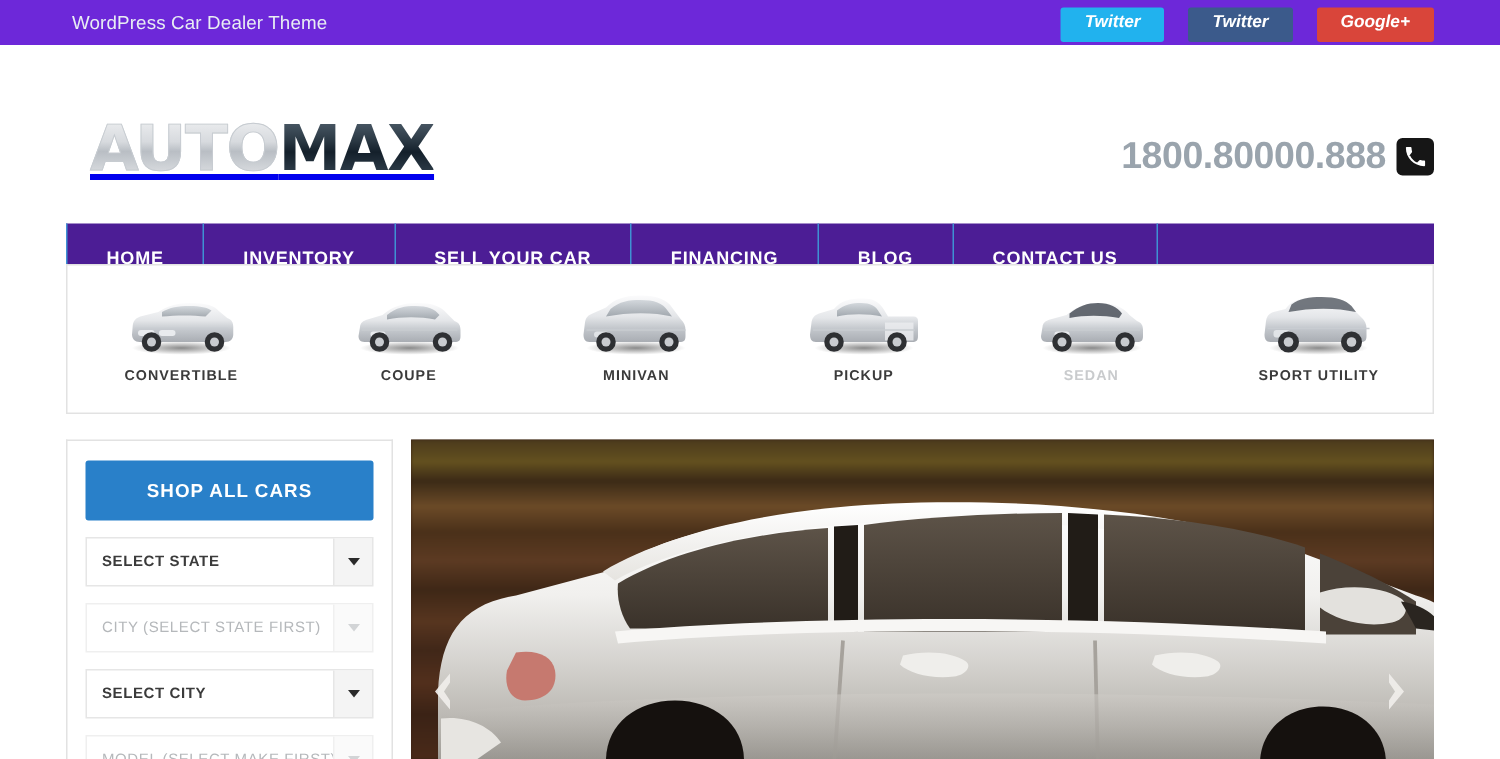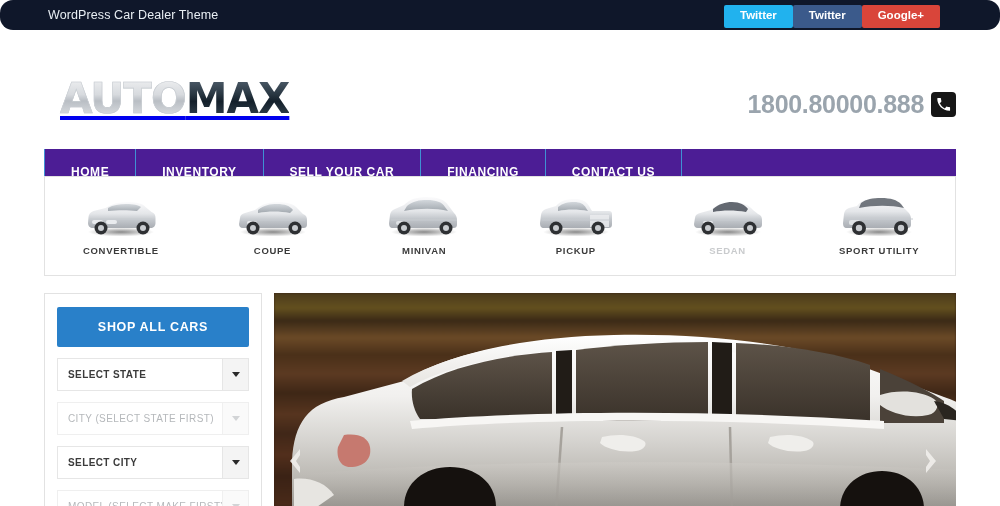--- a/index.html
+++ b/index.html
@@ -7,37 +7,37 @@
     width: 1000px; height: 506px;
     overflow: hidden;
     background: #ffffff;
     font-family: "Liberation Sans", sans-serif;
   }
 
   
   .topbar {
     position: relative;
     height: 30px;
-    background: #0f172a;
+    background: #6d28d9;
     display: flex;
     align-items: center;
-    border-radius: 13px;
   }
   .topbar-title {
     margin-left: 48px;
     color: #e8eef3;
     font-size: 12.5px;
     letter-spacing: .1px;
   }
   .social {
     position: absolute;
-    right: 60px;
+    right: 44px;
     top: 5px;
     display: flex;
-    gap: 0;
+    gap: 16px;
+    font-style: italic;
   }
   .social a {
     display: block;
     color: #ffffff;
     font-size: 11.5px;
     font-weight: bold;
     padding: 5px 16px 6px;
     text-decoration: none;
     line-height: 1;
     border-radius: 2px;
@@ -277,20 +277,21 @@
         <path fill="#ffffff" d="M6.6 10.8c1.6 3.2 4.2 5.8 7.4 7.4l2.5-2.5c.3-.3.8-.4 1.2-.3 1.2.4 2.5.6 3.8.6.6 0 1 .5 1 1V21c0 .6-.4 1-1 1C10.7 22 2 13.3 2 2.5c0-.6.5-1 1-1h4c.6 0 1 .4 1 1 0 1.3.2 2.6.6 3.8.1.4 0 .9-.3 1.2l-2.7 3.3z"></path>
       </svg>
     </span>
   </div>
 
   <nav class="nav">
     <a href="#">HOME</a>
     <a href="#">INVENTORY</a>
     <a href="#">SELL YOUR CAR</a>
     <a href="#">FINANCING</a>
+    <a href="#">BLOG</a>
     <a href="#">CONTACT US</a>
   </nav>
 </div>
 
 <div class="catpanel">
 
   <a class="cat" href="#">
     <span>
       <svg width="84" height="48" viewBox="0 0 84 48">
         <defs>

